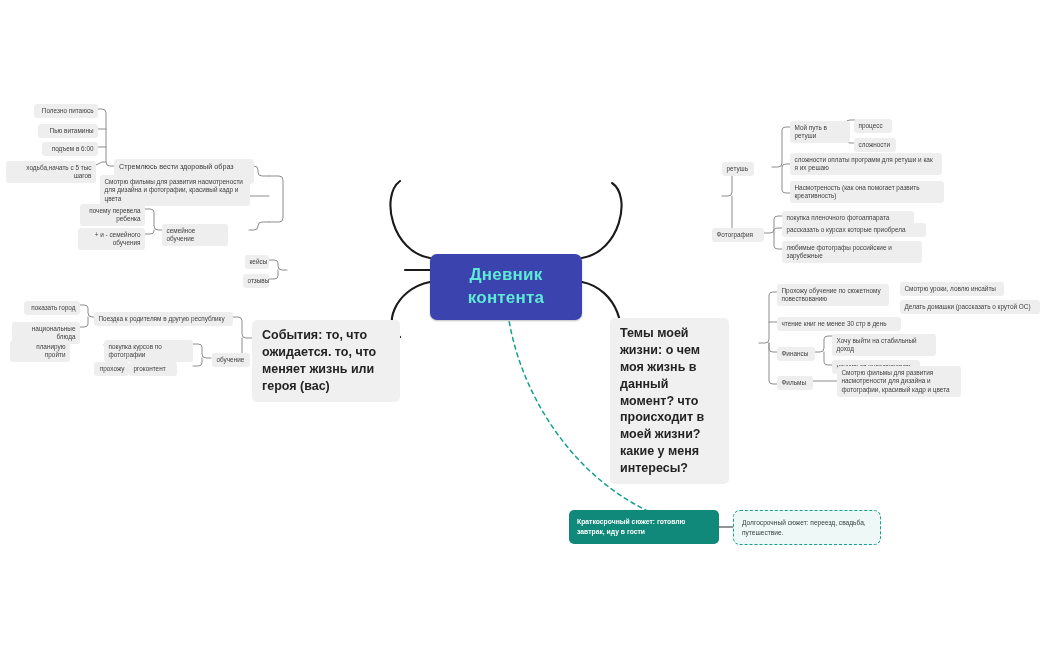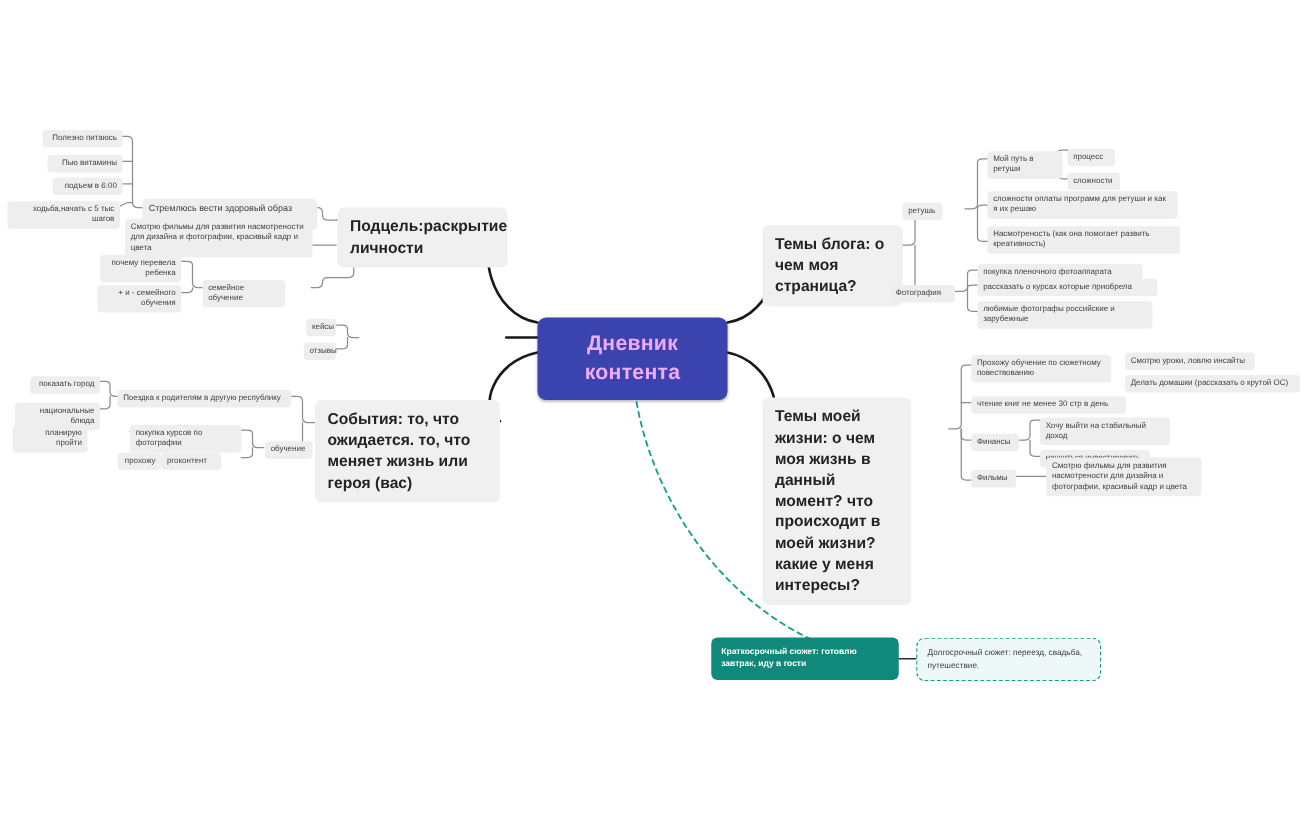--- a/index.html
+++ b/index.html
@@ -20,21 +20,21 @@
     background:#f0f0f0;
     color:#2b2b2b;
     border-radius:5px;
     padding:4px 7px;
     line-height:1.35;
     white-space:pre-line;
   }
   
   .lvl0{
     background:#3b43ae;
-    color:#f0abfc;
+    color:#5eead4;
     font-size:17px;
     font-weight:bold;
     border-radius:7px;
     padding:10px 16px;
     letter-spacing:.2px;
     box-shadow:0 1px 2px rgba(0,0,0,.25);
   }
   .lvl1{
     background:#f0f0f0;
     font-size:12.5px;
@@ -166,21 +166,20 @@
       <path d="M812,381 L838,381"></path>
     </g>
 
     <g fill="none" stroke="#2b2b2b" stroke-width="1.2" stroke-linecap="round">
       <path d="M719,527 L733,527"></path>
     </g>
   </svg>
 
   <div class="node lvl0" style="left:430px;top:254px;width:152px;text-align:center;">Дневник контента</div>
 
-  <div class="node lvl1" style="left:270px;top:166px;width:136px;">Подцель:раскрытие личности</div>
 
   <div class="node lvl2 ta-left" style="left:114px;top:159px;width:140px;">Стремлюсь вести здоровый образ жизни</div>
 
   <div class="node lvl3 ta-right" style="left:34px;top:104px;width:64px;">Полезно питаюсь</div>
   <div class="node lvl3 ta-right" style="left:38px;top:124px;width:60px;">Пью витамины</div>
   <div class="node lvl3 ta-right" style="left:42px;top:142px;width:56px;">подъем в 6:00</div>
   <div class="node lvl3 ta-right" style="left:6px;top:161px;width:90px;">ходьба,начать с 5 тыс шагов</div>
 
   <div class="node lvl3 ta-left" style="left:100px;top:175px;width:150px;">Смотрю фильмы для развития насмотрености для дизайна и фотографии, красивый кадр и цвета</div>
 
@@ -196,21 +195,20 @@
   <div class="node lvl3 ta-left" style="left:94px;top:312px;width:139px;">Поездка к родителям в другую республику</div>
   <div class="node lvl3 ta-right" style="left:24px;top:301px;width:56px;">показать город</div>
   <div class="node lvl3 ta-right" style="left:12px;top:322px;width:68px;">национальные блюда</div>
 
   <div class="node lvl3 ta-left" style="left:212px;top:353px;width:38px;">обучение</div>
   <div class="node lvl3 ta-left" style="left:104px;top:340px;width:89px;">покупка курсов по фотографии</div>
   <div class="node lvl3 ta-right" style="left:10px;top:340px;width:60px;">планирую пройти</div>
   <div class="node lvl3 ta-left" style="left:129px;top:362px;width:48px;">ргоконтент</div>
   <div class="node lvl3 ta-right" style="left:94px;top:362px;width:35px;">прохожу</div>
 
-  <div class="node lvl1" style="left:610px;top:180px;width:112px;">Темы блога: о чем моя страница?</div>
 
   <div class="node lvl3 ta-left" style="left:722px;top:162px;width:32px;">ретушь</div>
 
   <div class="node lvl3 ta-left" style="left:790px;top:121px;width:60px;">Мой путь в ретуши</div>
   <div class="node lvl3 ta-left" style="left:854px;top:119px;width:38px;">процесс</div>
   <div class="node lvl3 ta-left" style="left:854px;top:138px;width:42px;">сложности</div>
 
   <div class="node lvl3 ta-left" style="left:790px;top:153px;width:152px;">сложности оплаты программ для ретуши и как я их решаю</div>
   <div class="node lvl3 ta-left" style="left:790px;top:181px;width:154px;">Насмотреность (как она помогает развить креативность)</div>
 

